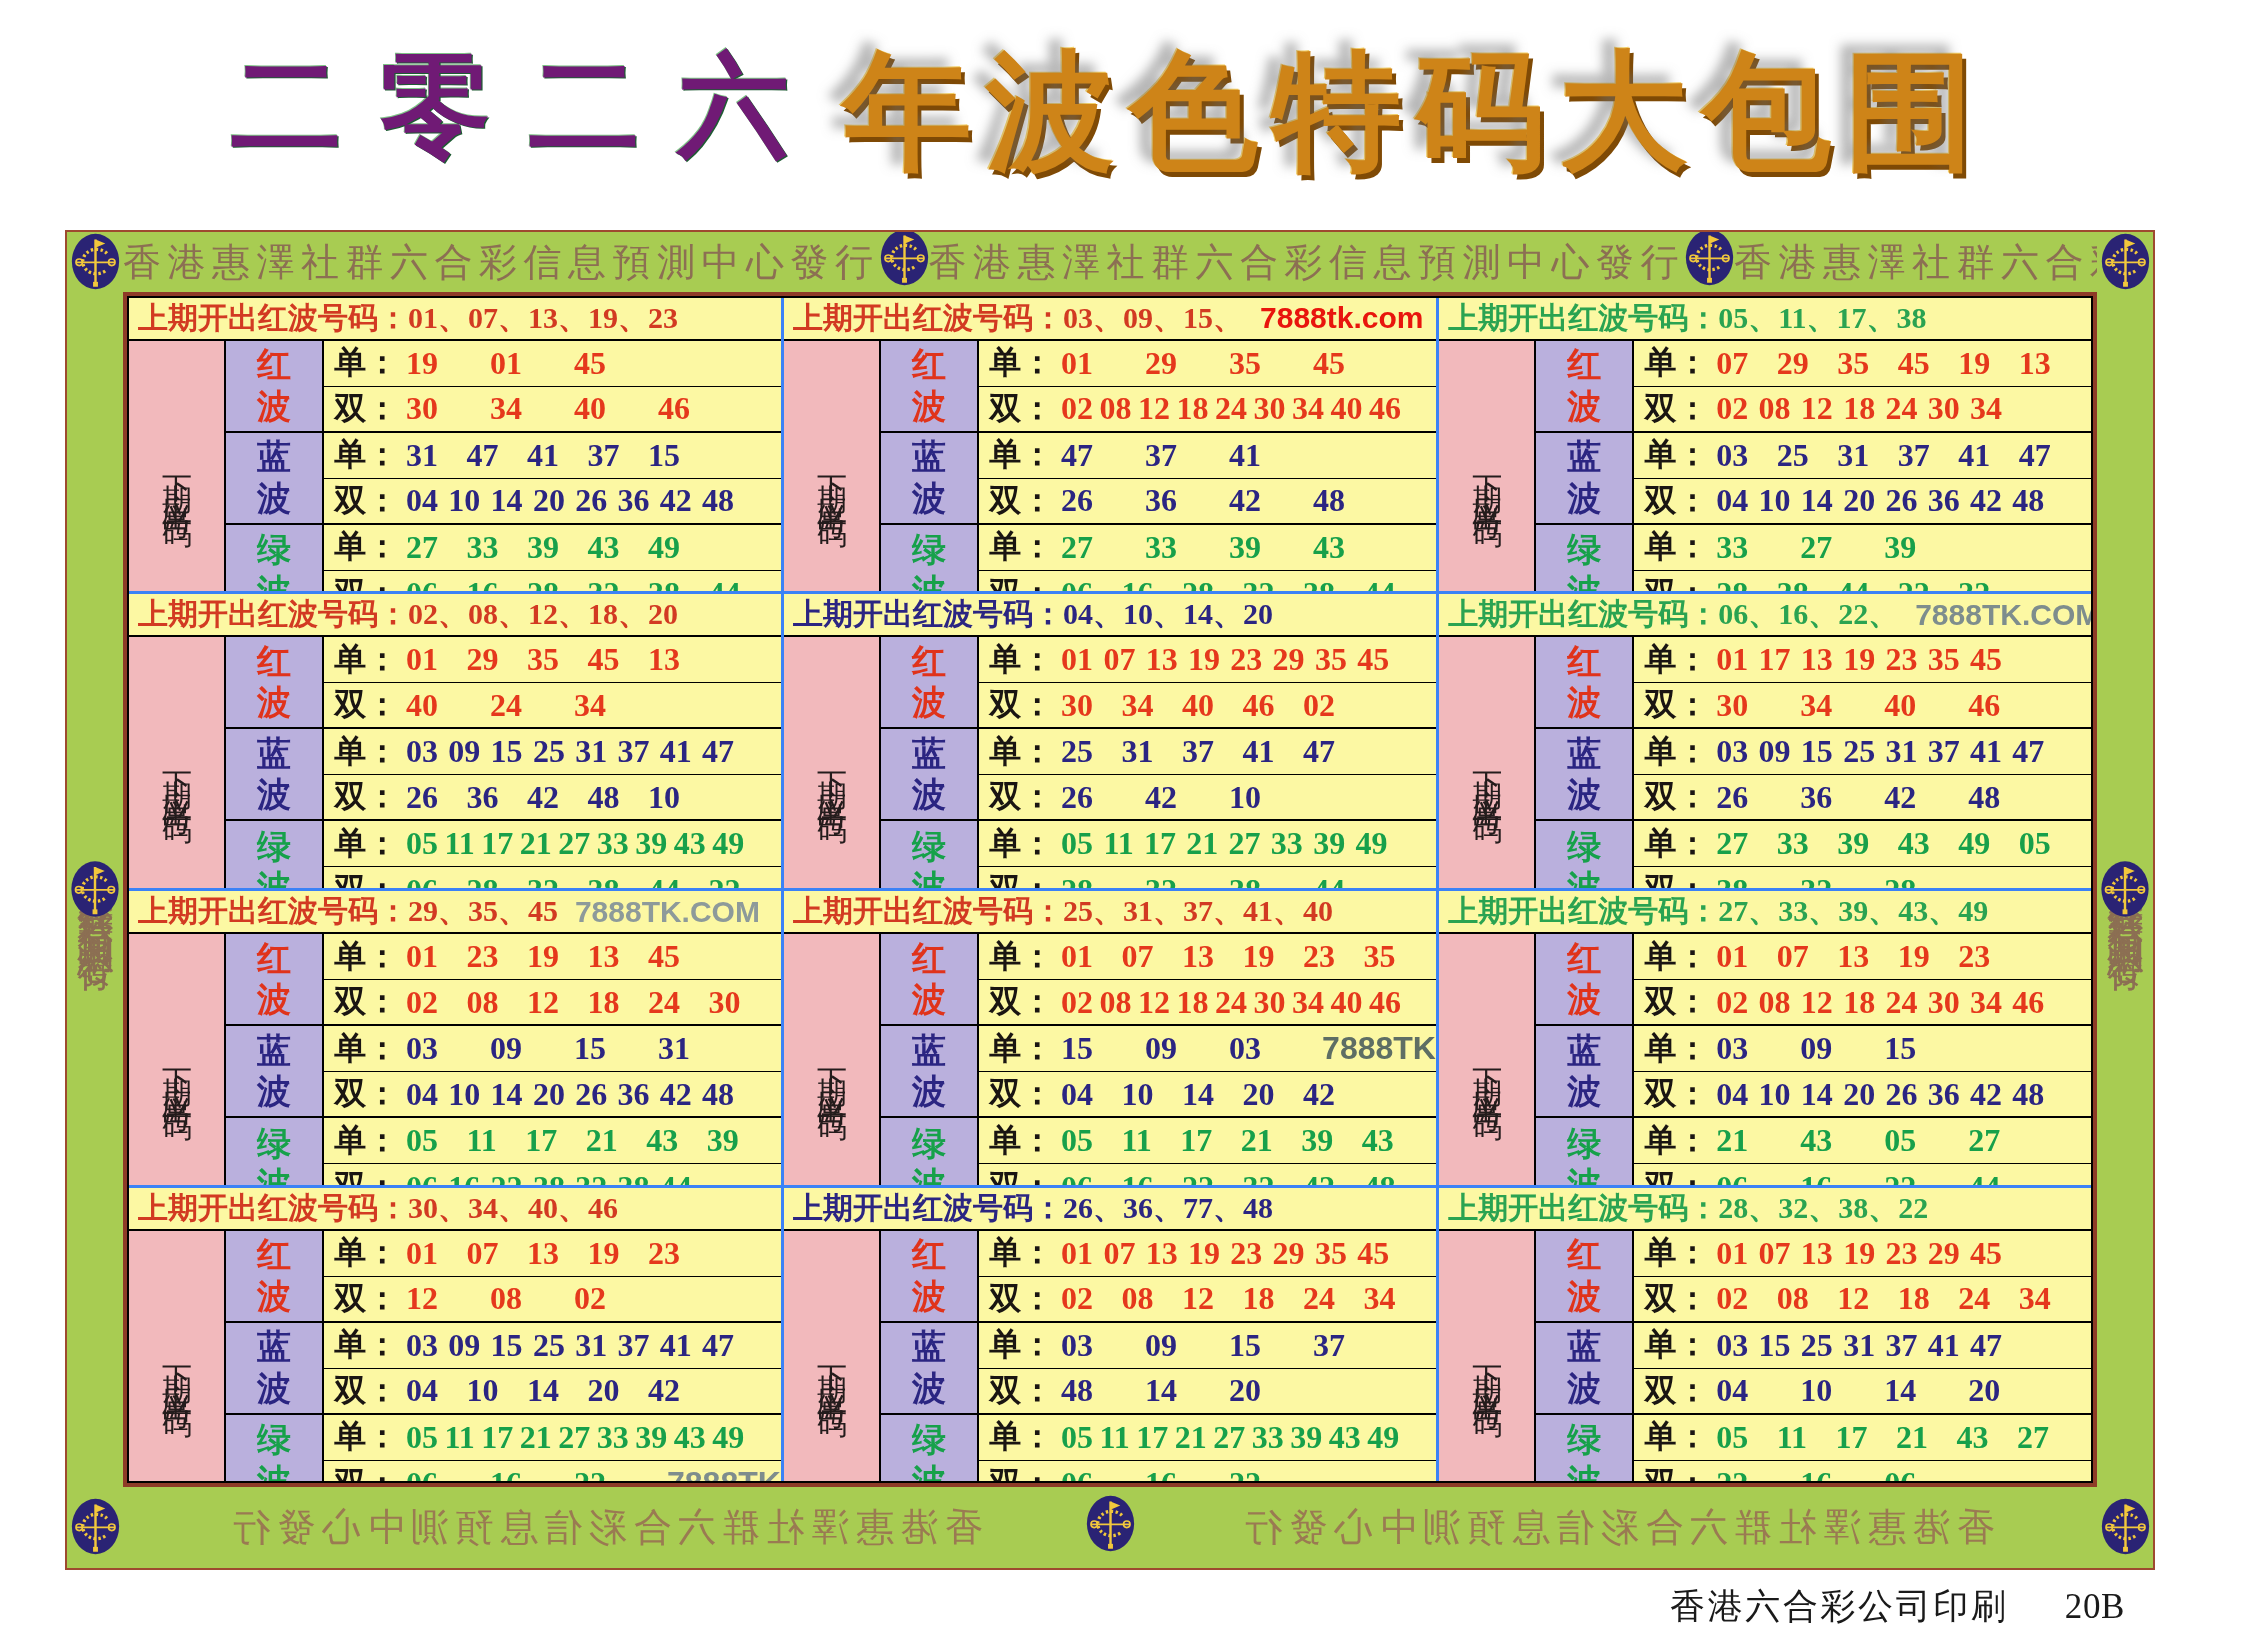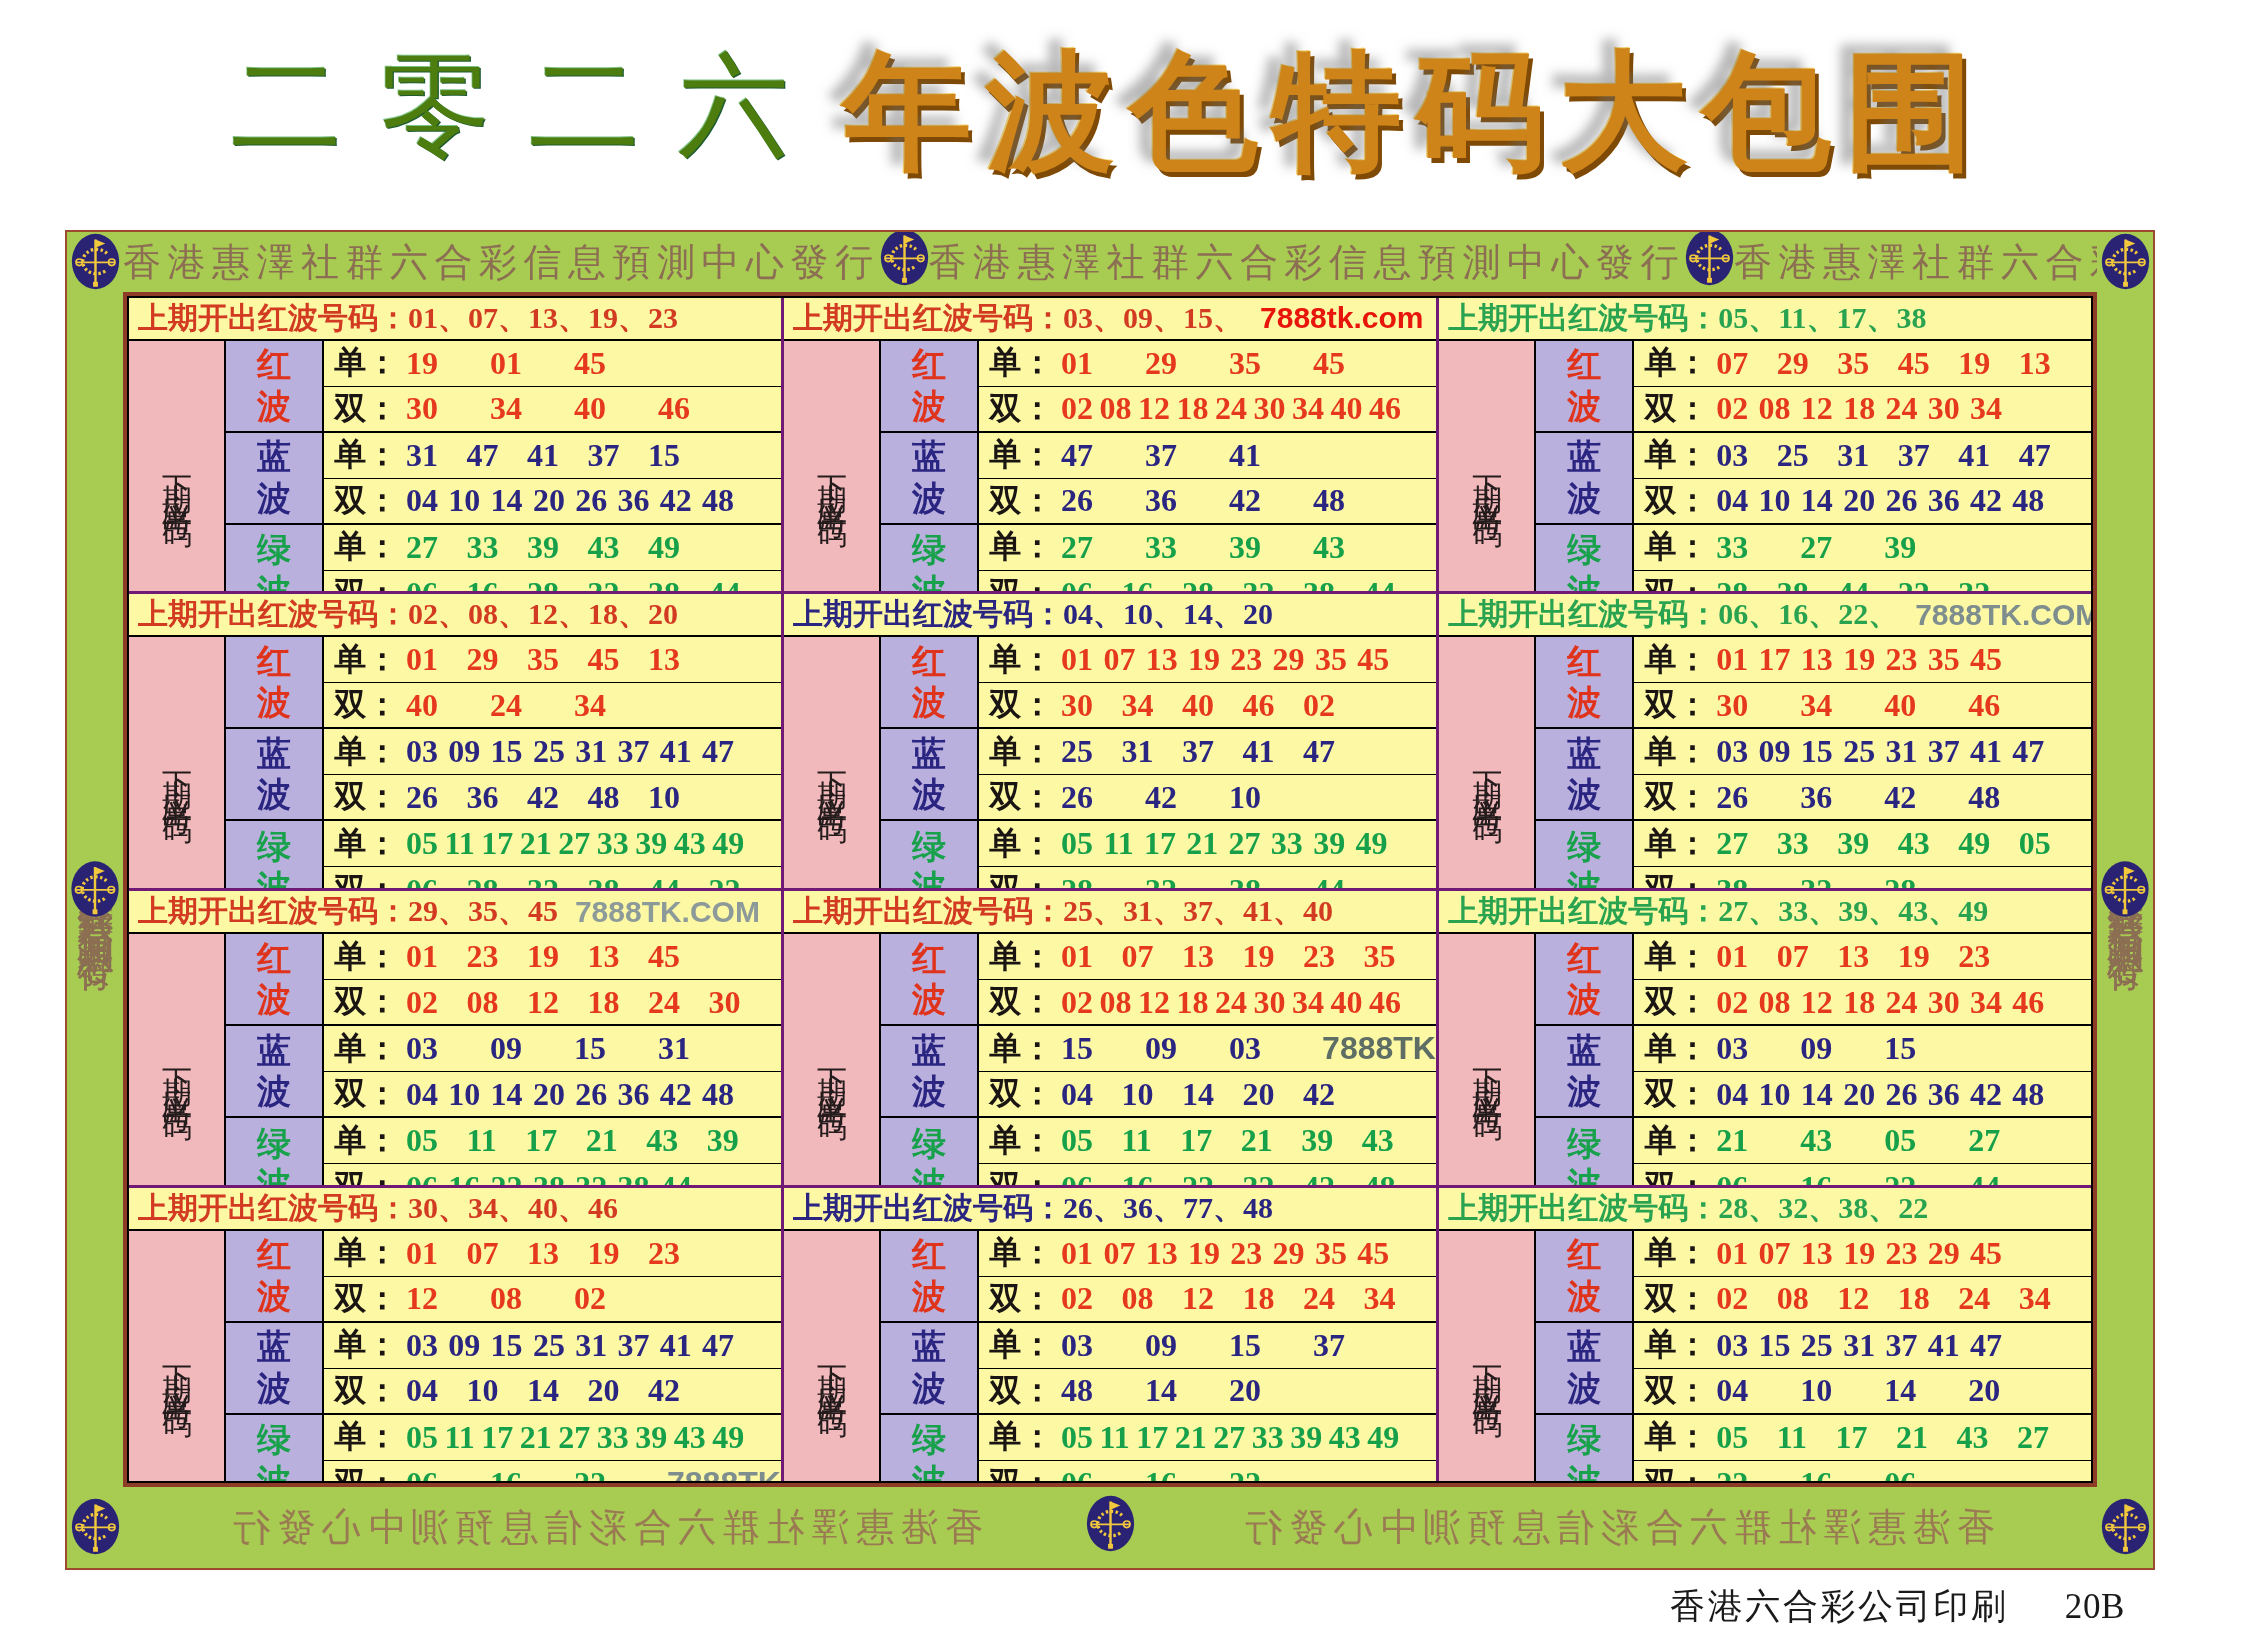--- a/index.html
+++ b/index.html
@@ -1,20 +1,20 @@
 <!DOCTYPE html>
 <html style="font-size:10.3px"><head>
 <meta charset="utf-8">
 <style>
   html,body{margin:0;padding:0;background:#FFFFFF;width:2261px;height:1650px;
     font-family:"Liberation Serif","DejaVu Serif",serif;position:relative;overflow:hidden;}
 
   
   .title{position:absolute;top:26px;left:0;width:2219px;text-align:center;white-space:nowrap;}
-  .title-year{font-size:111px;font-weight:normal;color:#4d7c0f;letter-spacing:38px;
+  .title-year{font-size:111px;font-weight:bold;color:#701a75;letter-spacing:38px;
     text-shadow:1.3px 1.3px 0 #1E5C33,-0.6px -0.6px 0 #7FC487;vertical-align:11.6px;margin-right:16px;}
   .title-main{font-size:129px;font-weight:bold;color:#CE8418;letter-spacing:14.2px;
     text-shadow:-13px -9px 10.3px rgba(110,110,110,.5),3.9px 5.2px 0 #7F4A05,-1.3px -1.3px 0 #F5D26A;}
 
   
   .frame{position:absolute;left:65px;top:230px;width:2090px;height:1340px;box-sizing:border-box;
     border:2.6px solid #9E4A2F;background:#A8CC52;display:grid;
     grid-template-columns:56px 1fr 56px;grid-template-rows:60px 1fr 81px;}
   .corner{display:flex;align-items:center;justify-content:center;}
   .edge{position:relative;color:#8C6F53;}
@@ -25,21 +25,21 @@
   .mirrored{transform:scaleX(-1);color:#9A7A52;}
   .macau{position:absolute;right:194px;top:50%;transform:translateY(-50%);
     font-family:"Liberation Sans","DejaVu Sans",sans-serif;font-weight:bold;
     font-size:43px;color:#E8150D;letter-spacing:1.3px;}
   .mid-emblem{position:absolute;left:50%;top:50%;transform:translate(-50%,-50%);}
 
   
   .panels-wrap{background:#8E3B28;padding:3.9px;overflow:hidden;}
   .panel-grid{width:100%;height:100%;box-sizing:border-box;display:grid;
     grid-template-columns:repeat(3,1fr);grid-template-rows:repeat(4,1fr);
-    gap:3.2px;background:#701a75;border:2.6px solid #000;}
+    gap:3.2px;background:#3b82f6;border:2.6px solid #000;}
   .panel{background:#FCF8A3;display:flex;flex-direction:column;overflow:hidden;}
   .p-header{height:41px;flex:0 0 41px;display:flex;align-items:center;justify-content:flex-start;
     padding:0 9px;border-bottom:2.6px solid #000;font-size:30px;font-weight:bold;white-space:nowrap;}
   .p-header .wm{margin-left:17px;font-family:"Liberation Sans","DejaVu Sans",sans-serif;}
   .p-body{flex:1;display:grid;grid-template-columns:97px 98px 1fr;
     grid-template-rows:repeat(6,1fr);}
   .cell-next{grid-row:1/7;grid-column:1;background:#F2B9BC;border-right:2.6px solid #000;
     display:flex;align-items:center;justify-content:center;color:#241C1C;}
   .cell-next span{writing-mode:vertical-rl;text-orientation:upright;font-size:30px;letter-spacing:9px;}
   .cell-wave{grid-column:2;background:#BAB0DD;border-right:2.6px solid #000;border-bottom:2.6px solid #000;

